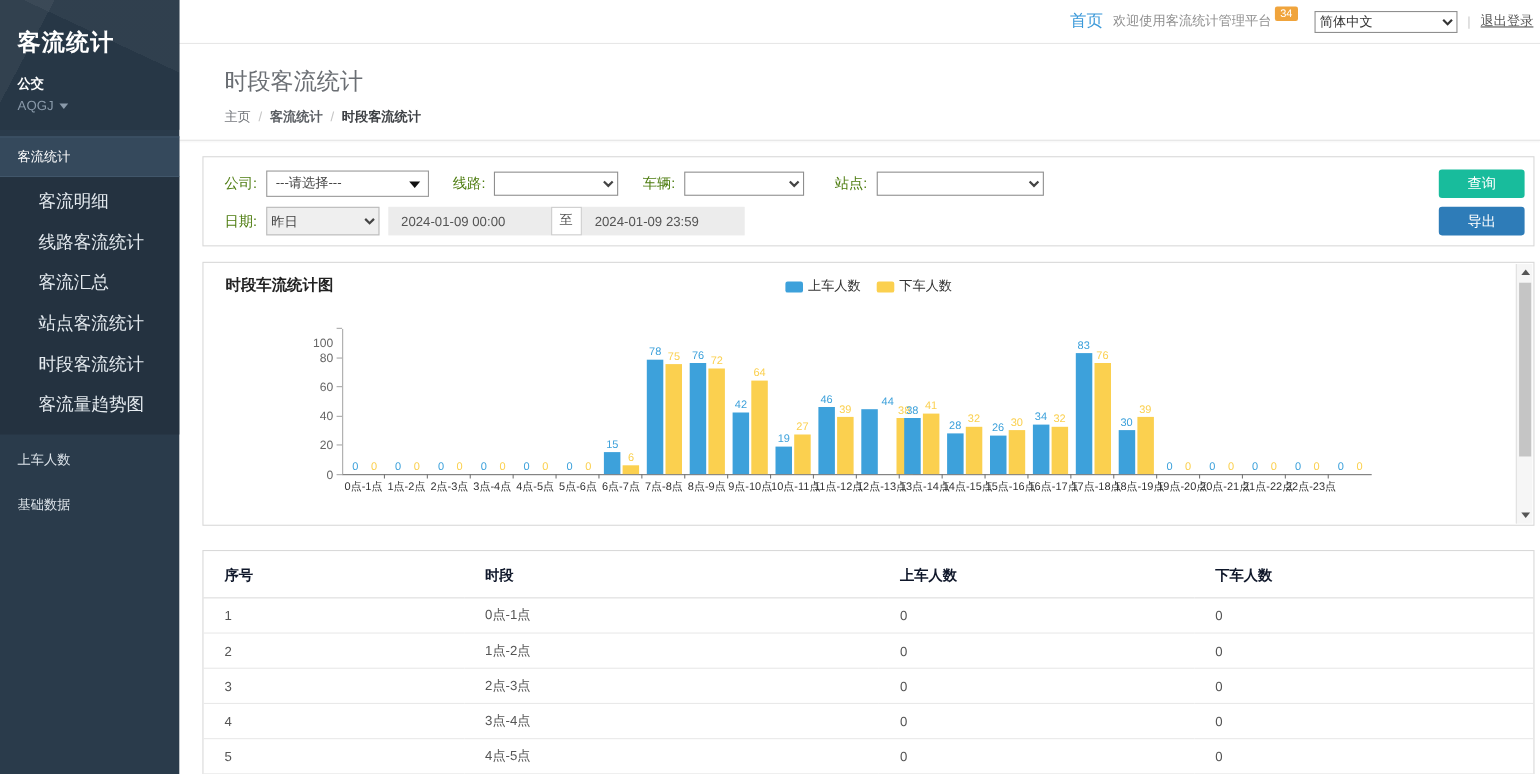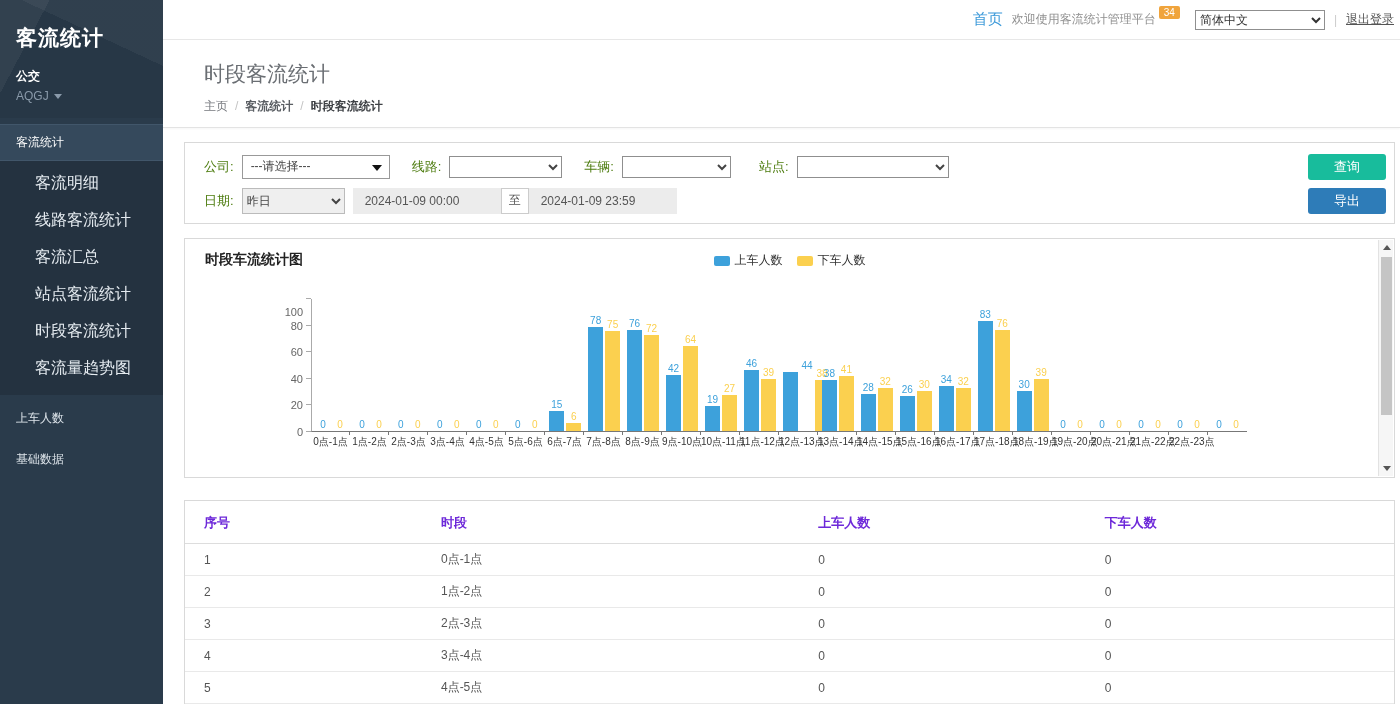--- a/index.html
+++ b/index.html
@@ -107,21 +107,21 @@
   .vs-up { top:0; } .vs-down { bottom:0; }
   .tri-up { width:0; height:0; border-left:4px solid transparent; border-right:4px solid transparent;
     border-bottom:5px solid #555; }
   .tri-dn { width:0; height:0; border-left:4px solid transparent; border-right:4px solid transparent;
     border-top:5px solid #555; }
   .vs-thumb { position:absolute; left:2px; top:17px; width:11px; height:158px; background:#c5c5c5; cursor:pointer; }
 
   
   .table-panel { margin-top:22px; min-height:230px; padding-bottom:4px; }
   table.data { width:100%; border-collapse:collapse; table-layout:fixed; }
-  table.data th { text-align:left; font-size:13px; color:#6d28d9; font-weight:bold;
+  table.data th { text-align:left; font-size:13px; color:#0f172a; font-weight:bold;
     padding:13px 0 11px 19px; border-bottom:1px solid #ddd; }
   table.data td { font-size:12px; color:#555; padding:7px 0 7px 19px; border-bottom:1px solid #e9e9e9; }
   col.c1{width:19.6%;} col.c2{width:31.2%;} col.c3{width:23.7%;} col.c4{width:25.5%;}
 </style>
 </head>
 <body>
 
 <div class="sidebar">
   <div class="logo-area">
     <div class="brand">客流统计</div>

